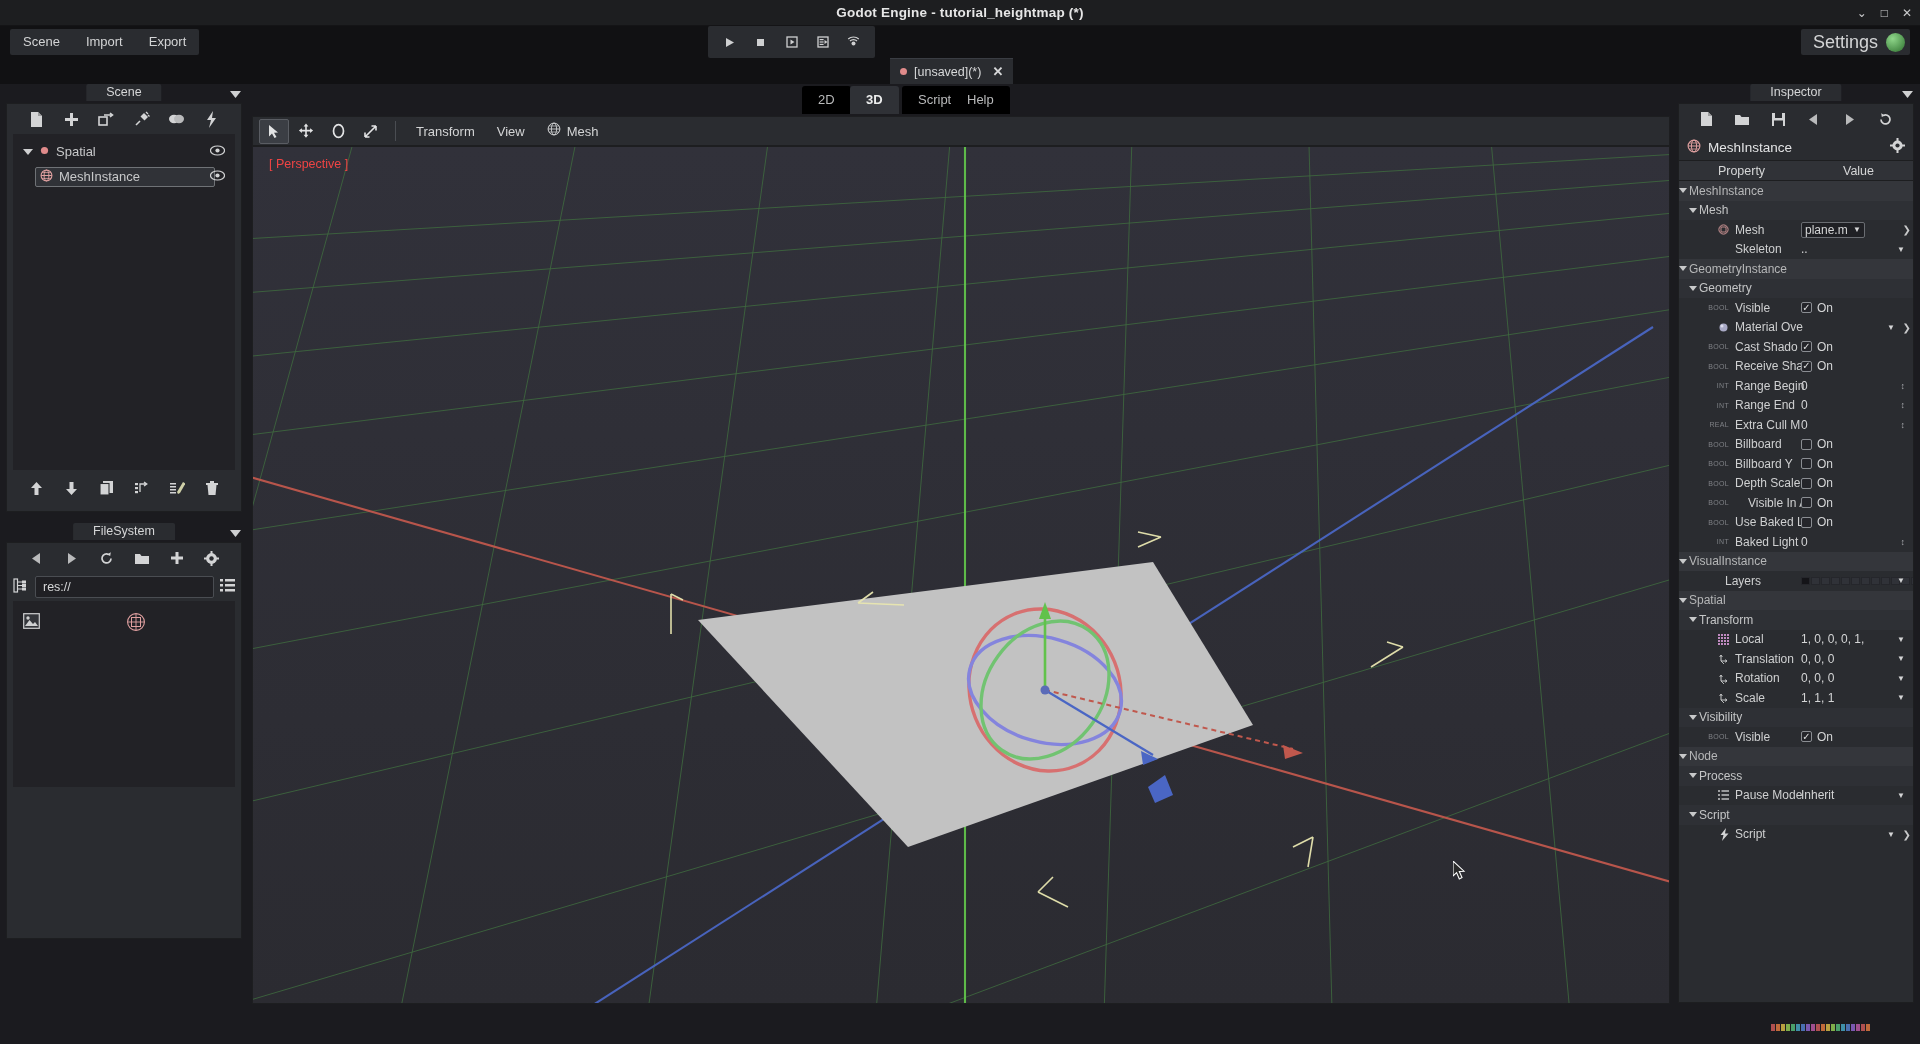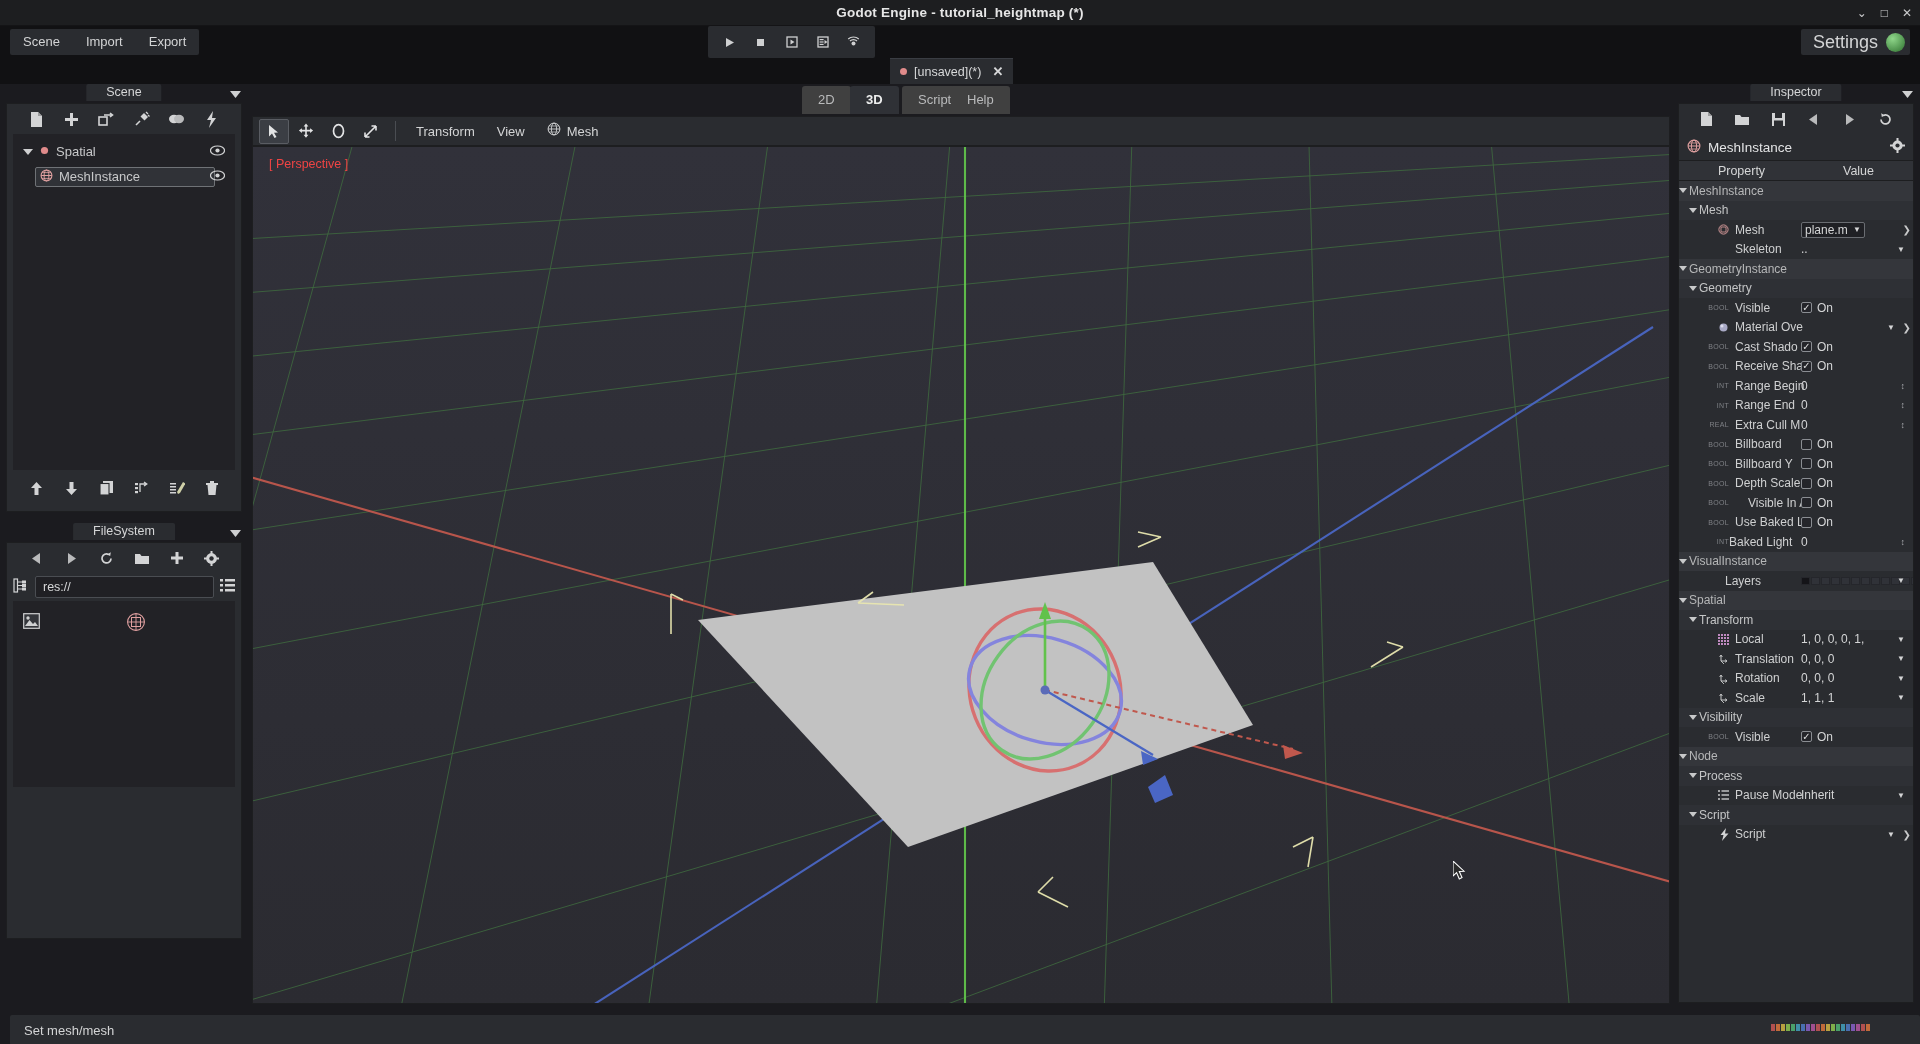--- a/index.html
+++ b/index.html
@@ -75,21 +75,21 @@
   .pathrow { display: flex; align-items: center; height: 28px; padding: 0 6px; gap: 6px; }
   .pathbox { flex: 1; height: 22px; background: #202024; border: 1px solid #4a4d52; border-radius: 2px;
              display: flex; align-items: center; padding: 0 7px; font-size: 12.5px; color: #d5d6d7; }
   .filesgrid { background: #222226; margin: 0 6px; height: 186px; display: flex; padding: 10px 6px; gap: 10px; position: relative;}
   .fileitem { width: 92px; display: flex; flex-direction: column; align-items: center; gap: 6px; cursor: default;}
   .filelabel { font-size: 12.5px; color: #cfd0d1; }
   
   #viewport { position: absolute; left: 252px; top: 0; right: 250px; height: 926px; }
   #modetabs { height: 32px; position: relative; background: #1b1b1f; }
   .modetab { position: absolute; top: 2px; height: 28px; padding: 0 16px; line-height: 28px;
-             font-size: 13px; color: #b9babb; background: #404040; border-radius: 3px 3px 0 0; cursor: default;}
+             font-size: 13px; color: #b9babb; background: #000000; border-radius: 3px 3px 0 0; cursor: default;}
   .modetab.active { background: #2f3136; color: #eceded; font-weight: bold; }
   #vptoolbar { height: 30px; background: #2a2c30; display: flex; align-items: center; gap: 2px; padding: 0 6px;
                border: 1px solid #1d1e20; }
   .vtb { width: 30px; height: 25px; display: flex; align-items: center; justify-content: center; cursor: default; border-radius: 2px;}
   .vtb.active { background: #3b3e44; border: 1px solid #5a5d63; }
   .vsep { width: 1px; height: 20px; background: #4a4d52; margin: 0 8px; }
   .vmenu { padding: 0 10px; height: 25px; line-height: 25px; font-size: 13px; color: #d3d4d5; cursor: default;}
   #canvas3d { position: relative; height: 858px; background: #2e2e34; overflow: hidden; border: 1px solid #1d1e20;}
   #perspective { position: absolute; left: 16px; top: 10px; font-size: 12.5px; color: #ef4444; z-index: 5;}
   #cursorptr { position: absolute; left: 1200px; top: 714px; z-index: 9; }
@@ -773,21 +773,21 @@
             <span class="ptype">BOOL</span>
             <span class="pname" style="margin-left:6px;">Use Baked Li</span>
             <span class="pval">
               <span class="chk"></span>
               <span>On</span>
             </span>
           </div>
           <div class="prow">
             <span style="width:22px"></span>
             <span class="ptype">INT</span>
-            <span class="pname" style="">Baked Light</span>
+            <span class="pname" style="margin-left:6px;">Baked Light</span>
             <span class="pval">
               <span>0</span>
               <span class="spin">↕</span>
             </span>
           </div>
           <div class="prow cat">
             <span style="width:0px"></span>
             <span class="tri"></span>
             <span>VisualInstance</span>
           </div>
@@ -963,21 +963,20 @@
               <span style="position:absolute;right:14px;font-size:8px;">▼</span>
               <span class="arr">❯</span>
             </span>
           </div>
         </div>
     </div>
   </div>
 </div>
 
 <div id="statusbar">
-  <div id="statusmsg">Set mesh/mesh</div>
   <div id="progressblock">
       <i style="background: rgb(176, 80, 80);"></i>
       <i style="background: rgb(192, 106, 58);"></i>
       <i style="background: rgb(184, 160, 64);"></i>
       <i style="background: rgb(127, 174, 74);"></i>
       <i style="background: rgb(74, 160, 106);"></i>
       <i style="background: rgb(63, 143, 168);"></i>
       <i style="background: rgb(74, 111, 176);"></i>
       <i style="background: rgb(122, 88, 176);"></i>
       <i style="background: rgb(160, 79, 143);"></i>

